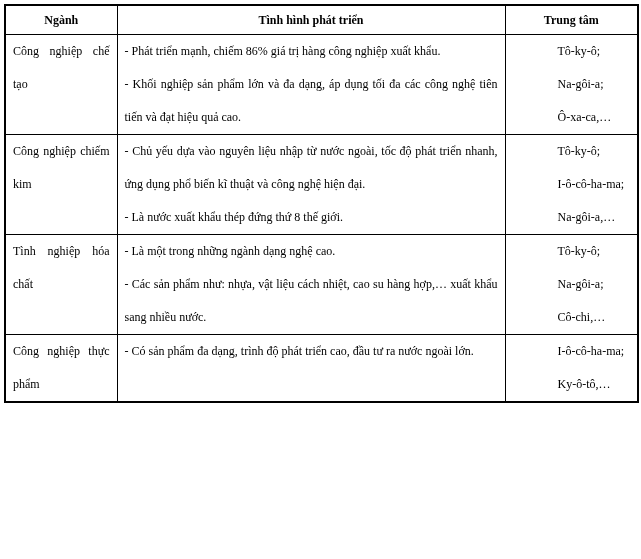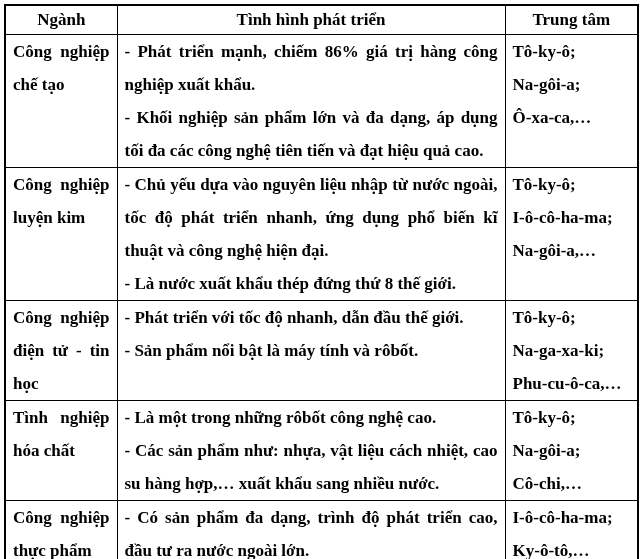--- a/index.html
+++ b/index.html
@@ -19,38 +19,37 @@
     table-layout: fixed;
     width: 633px;
     margin: 4px 0 0 4px;
     border: 2px solid #000000;
     background: #ffffff;
   }
   .doc-table th, .doc-table td {
     border: 1px solid #000000;
     vertical-align: top;
     padding: 0 7px;
-    font-size: 17px;
+    font-size: 12px;
     line-height: 33px;
     overflow: hidden;
   }
   .doc-table th {
     font-weight: bold;
     text-align: center;
     height: 28px;
     line-height: 28px;
     padding: 0 4px;
   }
   .cell-sector { text-align: justify; }
   .cell-dev p, .cell-sector p, .cell-centers p {
     margin: 0;
-    font-weight: bold;
   }
   .cell-dev p { text-align: justify; }
-  .cell-centers p { text-align: left; }
+  .cell-centers p { text-align: left; margin-left: 45px; }
   col.c-sector  { width: 112px; }
   col.c-dev     { width: 388px; }
   col.c-centers { width: 133px; }
 </style>
 </head>
 <body>
 
 <table class="doc-table">
   <colgroup>
     <col class="c-sector">
@@ -74,52 +73,38 @@
         <p>- Khối nghiệp sản phẩm lớn và đa dạng, áp dụng tối đa các công nghệ tiên tiến và đạt hiệu quả cao.</p>
       </td>
       <td class="cell-centers">
         <p>Tô-ky-ô;</p>
         <p>Na-gôi-a;</p>
         <p>Ô-xa-ca,…</p>
       </td>
     </tr>
     <tr>
       <td class="cell-sector">
-        <p>Công nghiệp luyện kim</p>
+        <p>Công nghiệp chiếm kim</p>
       </td>
       <td class="cell-dev">
         <p>- Chủ yếu dựa vào nguyên liệu nhập từ nước ngoài, tốc độ phát triển nhanh, ứng dụng phổ biến kĩ thuật và công nghệ hiện đại.</p>
         <p>- Là nước xuất khẩu thép đứng thứ 8 thế giới.</p>
       </td>
       <td class="cell-centers">
         <p>Tô-ky-ô;</p>
         <p>I-ô-cô-ha-ma;</p>
         <p>Na-gôi-a,…</p>
       </td>
     </tr>
     <tr>
       <td class="cell-sector">
-        <p>Công nghiệp điện tử - tin học</p>
-      </td>
-      <td class="cell-dev">
-        <p>- Phát triển với tốc độ nhanh, dẫn đầu thế giới.</p>
-        <p>- Sản phẩm nổi bật là máy tính và rôbốt.</p>
-      </td>
-      <td class="cell-centers">
-        <p>Tô-ky-ô;</p>
-        <p>Na-ga-xa-ki;</p>
-        <p>Phu-cu-ô-ca,…</p>
-      </td>
-    </tr>
-    <tr>
-      <td class="cell-sector">
         <p>Tình nghiệp hóa chất</p>
       </td>
       <td class="cell-dev">
-        <p>- Là một trong những rôbốt công nghệ cao.</p>
+        <p>- Là một trong những ngành dạng nghệ cao.</p>
         <p>- Các sản phẩm như: nhựa, vật liệu cách nhiệt, cao su hàng hợp,… xuất khẩu sang nhiều nước.</p>
       </td>
       <td class="cell-centers">
         <p>Tô-ky-ô;</p>
         <p>Na-gôi-a;</p>
         <p>Cô-chi,…</p>
       </td>
     </tr>
     <tr>
       <td class="cell-sector">

